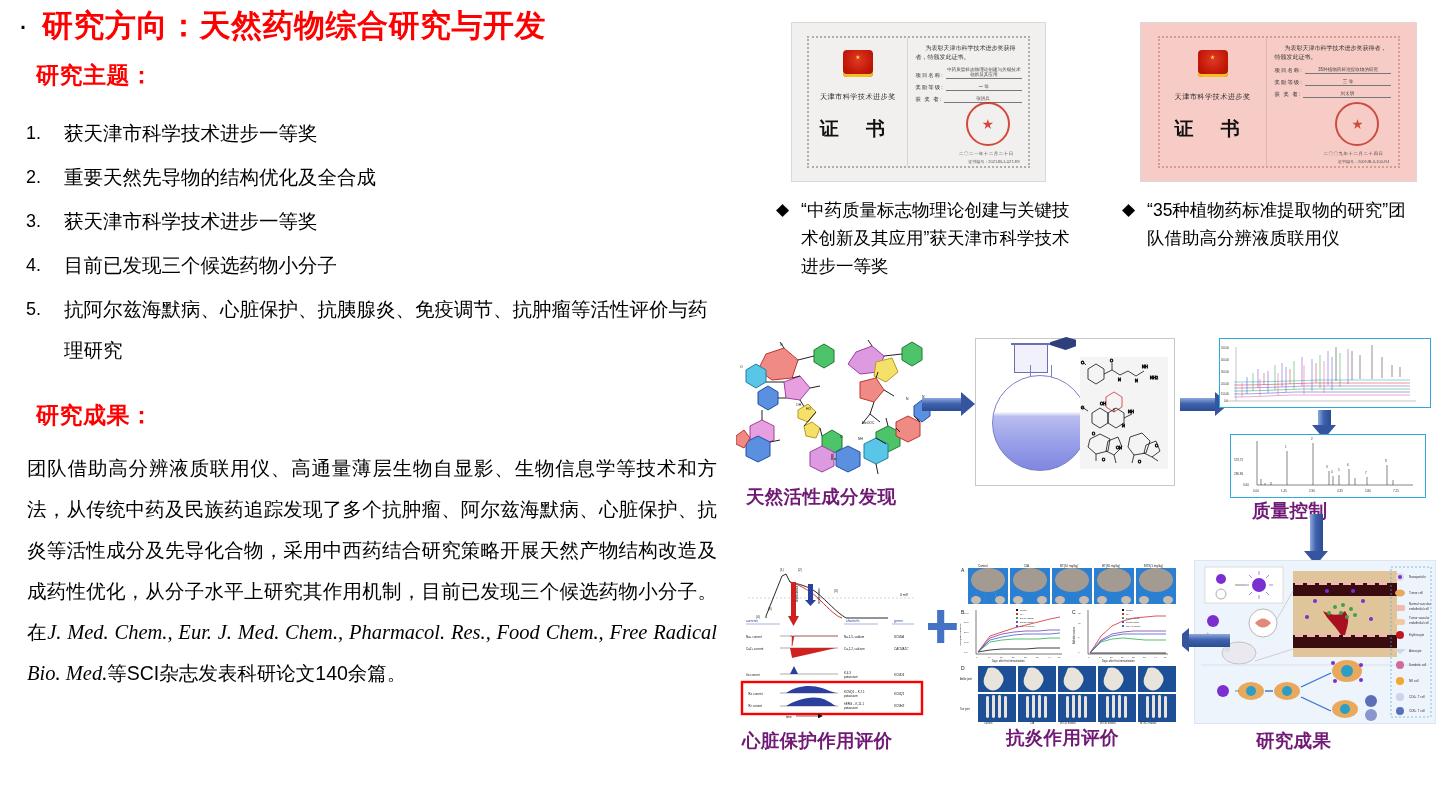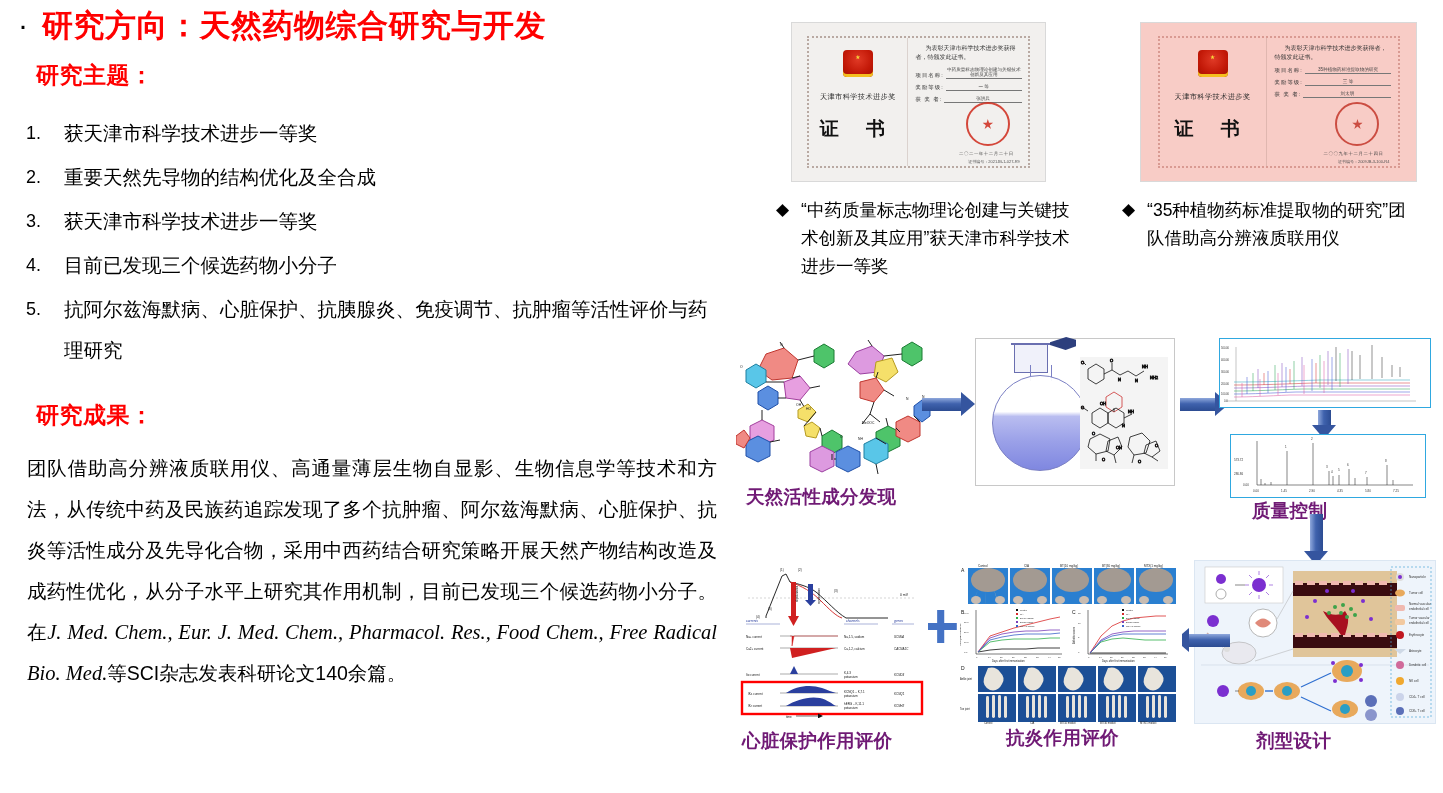--- a/index.html
+++ b/index.html
@@ -556,21 +556,21 @@
               <text x="214" y="63">endothelial cell</text>
             <text x="214" y="75">Erythrocyte</text>
               <text x="214" y="91">Astrocyte</text>
             <text x="214" y="105">Dendritic cell</text>
               <text x="214" y="121">NK cell</text>
             <text x="214" y="137">CD4+ T cell</text>
               <text x="214" y="151">CD8+ T cell</text>
           </g>
         </svg>
       </div>
-      <div class="panel-label" style="left:524px; top:392px;">剂型设计</div>
+      <div class="panel-label" style="left:524px; top:392px;">研究成果</div>
 
       <div class="arrow-l" style="left:456px; top:298px; width:42px;"></div>
 
       <div class="panel p-inflam">
         <svg width="220" height="160" viewBox="0 0 220 160">
           <text x="1" y="8" font-size="5" fill="#111">A</text>
           <g>
             <rect x="8" y="4" width="40" height="36" fill="#2a7fd0"></rect>
             <rect x="50" y="4" width="40" height="36" fill="#2a7fd0"></rect>
             <rect x="92" y="4" width="40" height="36" fill="#2a7fd0"></rect>

